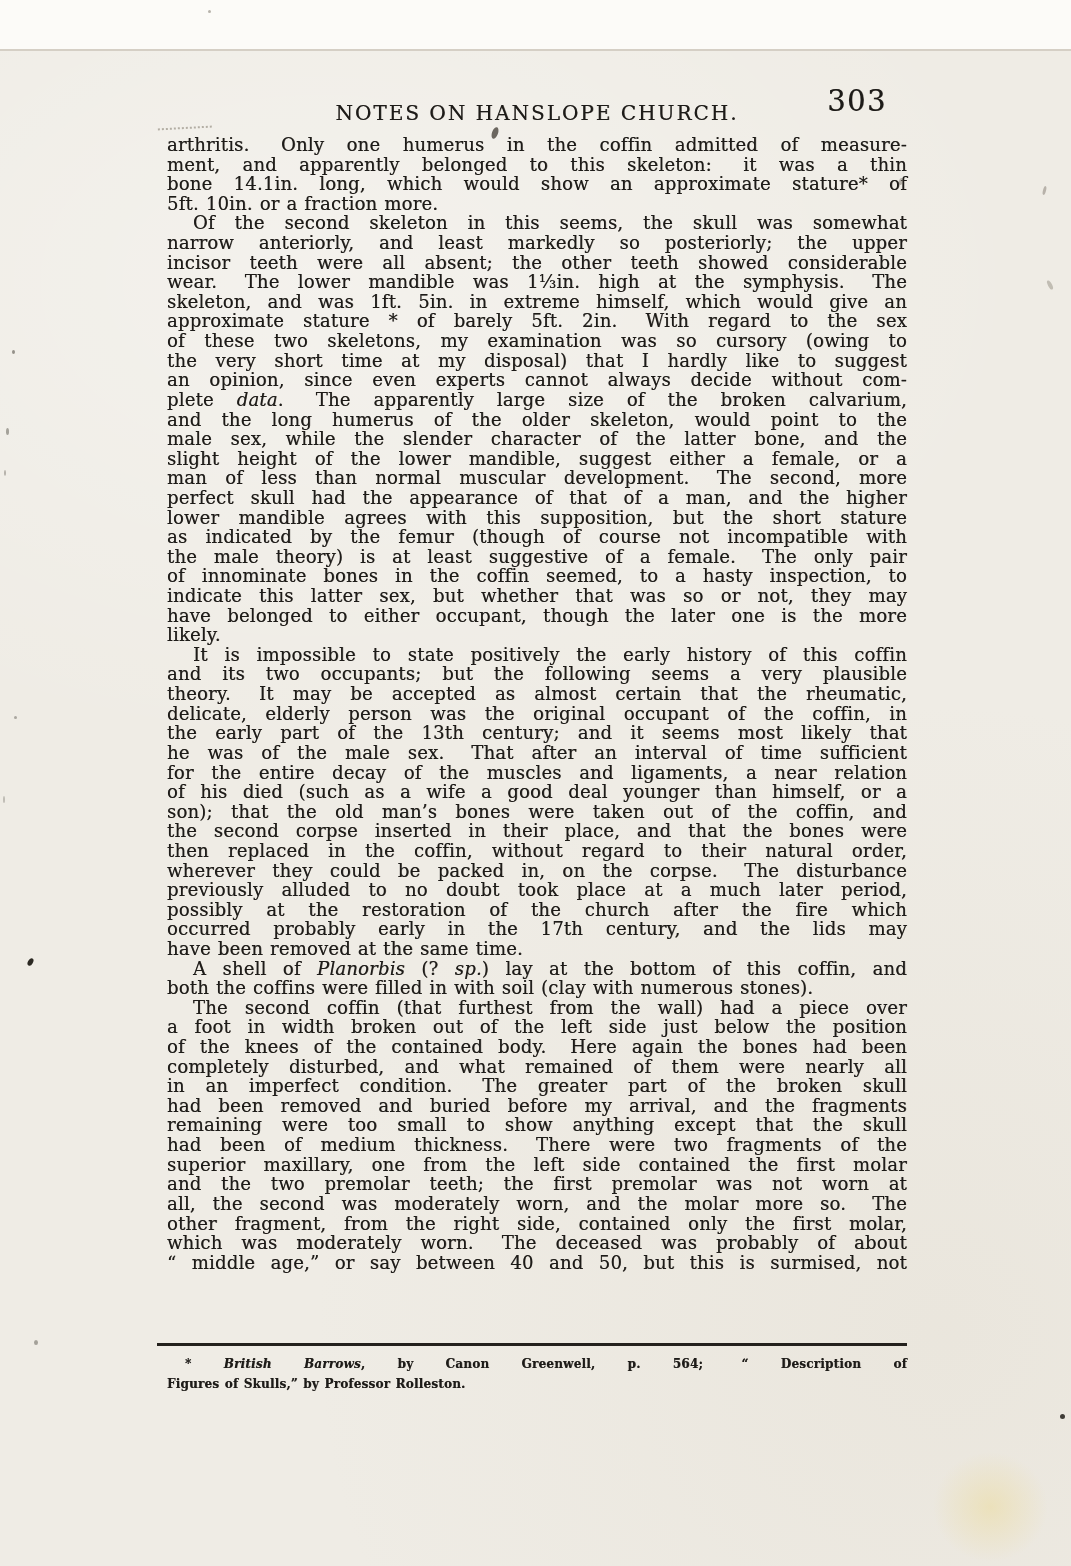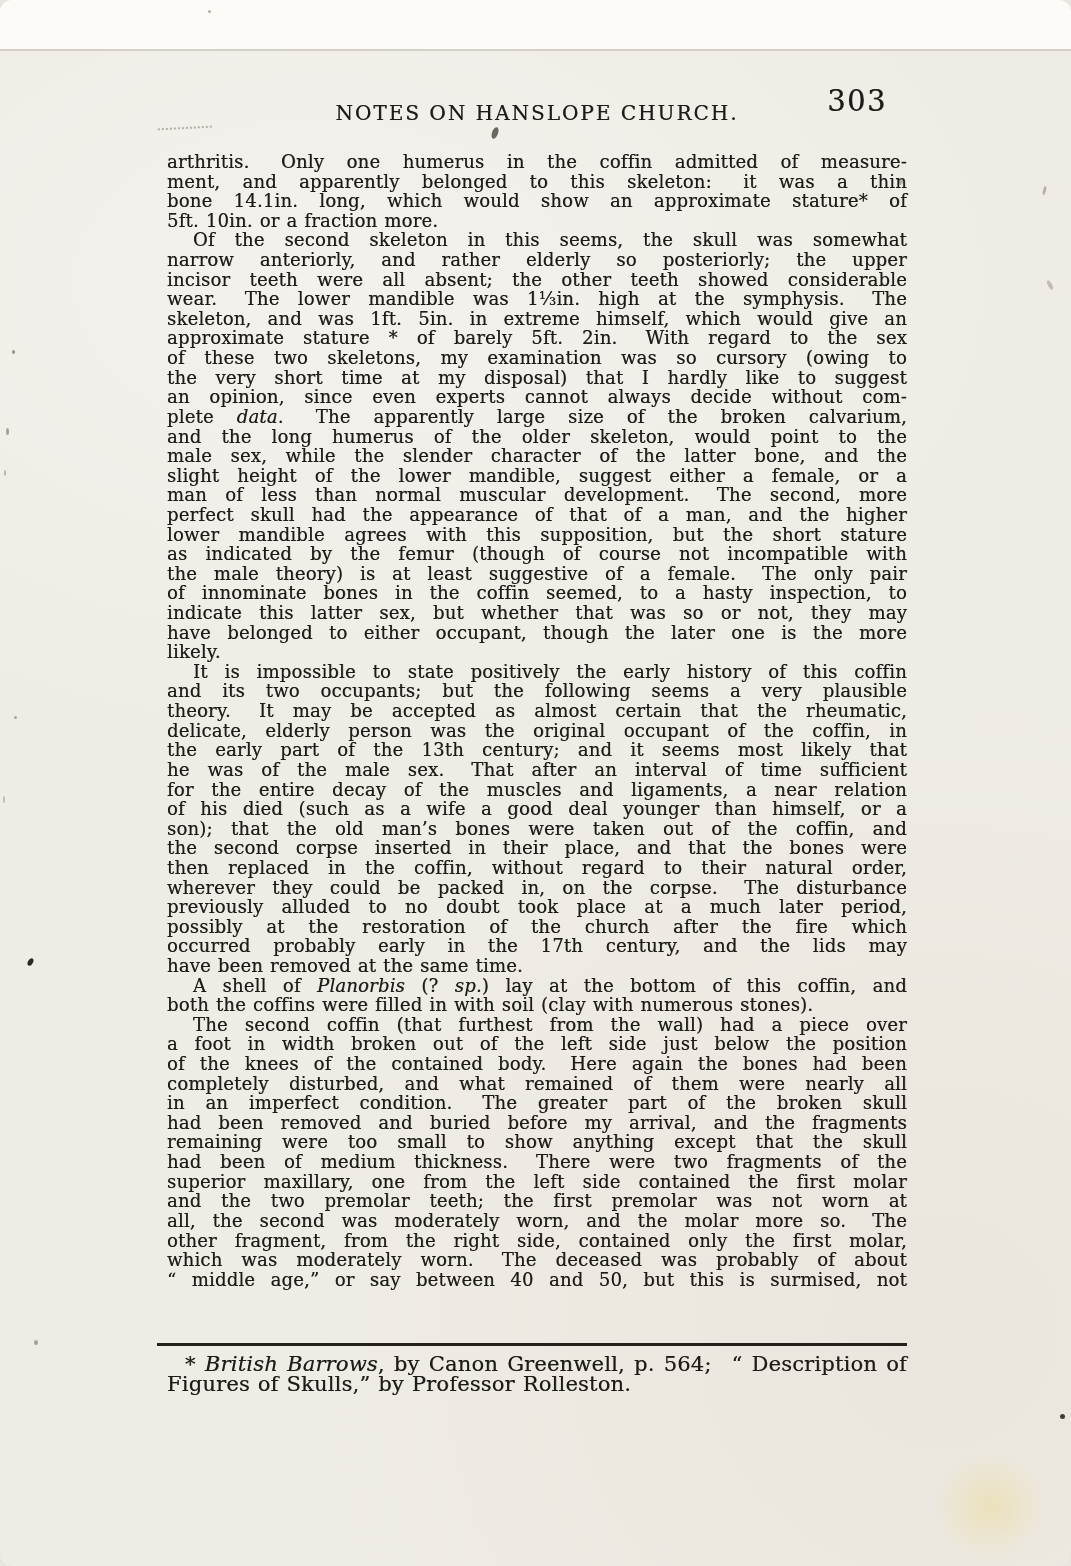--- a/index.html
+++ b/index.html
@@ -7,54 +7,53 @@
     position:relative;
     width:1071px;height:1566px;
     background:
       radial-gradient(1200px 800px at 30% 18%, rgba(255,255,255,.30), transparent 60%),
       radial-gradient(900px 900px at 88% 85%, rgba(208,198,178,.16), transparent 70%),
       #efece5;
     overflow:hidden;
     font-family:"DejaVu Serif", serif;
     color:#1d1b18;
     text-shadow:0.35px 0.35px 0.45px rgba(28,24,18,0.6);
-    border-radius:12px;
   }
   .top-edge{
     position:absolute;left:0;top:0;width:100%;height:49px;
     background:#fcfbf8;border-bottom:2px solid #d5cfc5;
   }
   .header-title{
     position:absolute;top:101px;left:167px;width:740px;
     text-align:center;font-size:20px;letter-spacing:2px;
     white-space:nowrap;
   }
   .page-number{
     position:absolute;top:84px;right:184px;
     font-size:29px;letter-spacing:1.5px;text-align:center;
   }
   .text-block{
-    position:absolute;left:167px;top:152px;width:740px;
+    position:absolute;left:167px;top:135px;width:740px;
     font-size:18px;line-height:19.62px;letter-spacing:0.2px;word-spacing:1px;
   }
   .line{
     text-align:justify;
     text-align-last:justify;
     height:19.62px;
   }
   .line.open-end{text-align-last:left;}
   .line.indent{text-indent:26px;}
   i{font-style:italic;}
   .footnote-rule{
     position:absolute;left:157px;top:1343px;width:750px;height:3px;
     background:#24211d;
   }
   .footnote{
     position:absolute;left:167px;top:1355px;width:740px;
-    font-size:21px;line-height:19.5px;letter-spacing:0.2px;word-spacing:1px;
+    font-size:12px;line-height:19.5px;letter-spacing:0.2px;word-spacing:1px;font-weight:bold;
   }
   .footnote .line{height:19.5px;}
   .footnote .line.indent{text-indent:18px;}
   
   .speck{position:absolute;border-radius:50%;}
   .pencil-squiggle{
     position:absolute;left:158px;top:127px;width:54px;height:6px;
     border-top:2px dotted #a49e93;opacity:.8;transform:rotate(-3deg);
   }
   .stain{
@@ -76,21 +75,21 @@
 
   <div class="text-block">
       <div>
         <div class="line"><span>arthritis.  Only one humerus in the coffin admitted of measure-</span></div>
         <div class="line"><span>ment, and apparently belonged to this skeleton:  it was a thin</span></div>
         <div class="line"><span>bone 14.1in. long, which would show an approximate stature* of</span></div>
         <div class="line open-end"><span>5ft. 10in. or a fraction more.</span></div>
       </div>
       <div>
         <div class="line indent"><span>Of the second skeleton in this seems, the skull was somewhat</span></div>
-        <div class="line"><span>narrow anteriorly, and rather elderly so posteriorly; the upper</span></div>
+        <div class="line"><span>narrow anteriorly, and least markedly so posteriorly; the upper</span></div>
         <div class="line"><span>incisor teeth were all absent; the other teeth showed considerable</span></div>
         <div class="line"><span>wear.  The lower mandible was 1⅓in. high at the symphysis.  The</span></div>
         <div class="line"><span>skeleton, and was 1ft. 5in. in extreme himself, which would give an</span></div>
         <div class="line"><span>approximate stature * of barely 5ft. 2in.  With regard to the sex</span></div>
         <div class="line"><span>of these two skeletons, my examination was so cursory (owing to</span></div>
         <div class="line"><span>the very short time at my disposal) that I hardly like to suggest</span></div>
         <div class="line"><span>an opinion, since even experts cannot always decide without com-</span></div>
         <div class="line"><span>plete </span><i>data</i><span>.  The apparently large size of the broken calvarium,</span></div>
         <div class="line"><span>and the long humerus of the older skeleton, would point to the</span></div>
         <div class="line"><span>male sex, while the slender character of the latter bone, and the</span></div>

